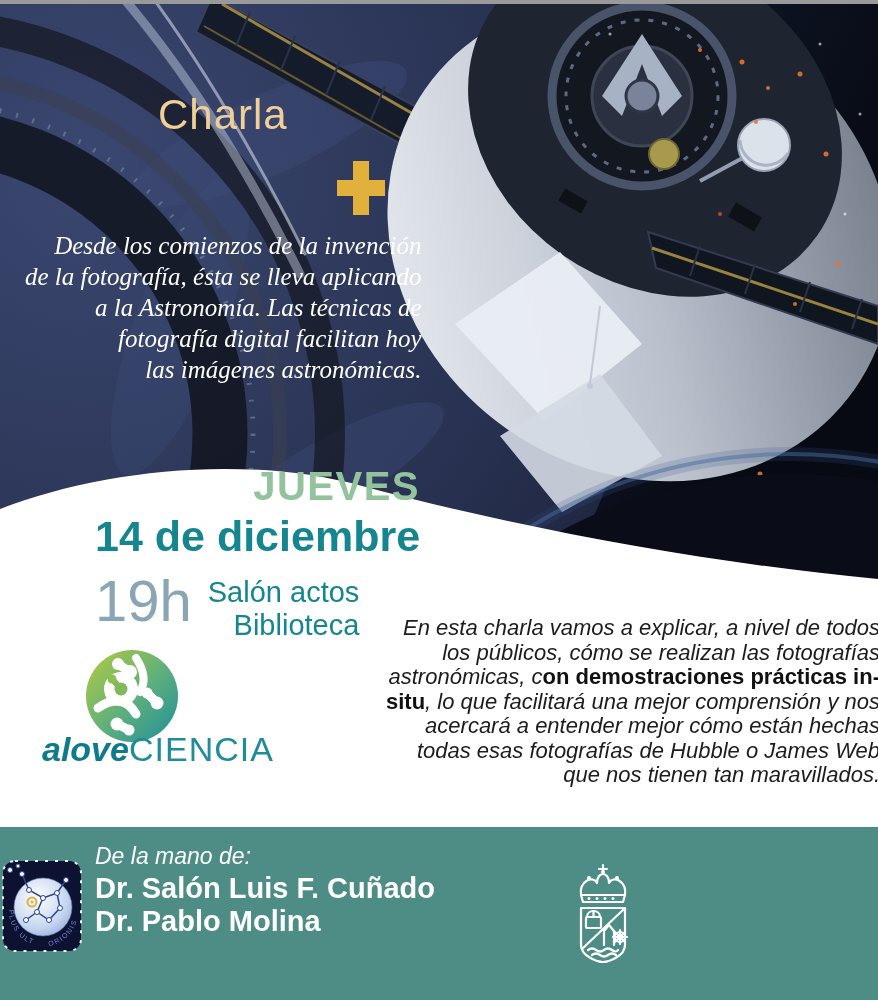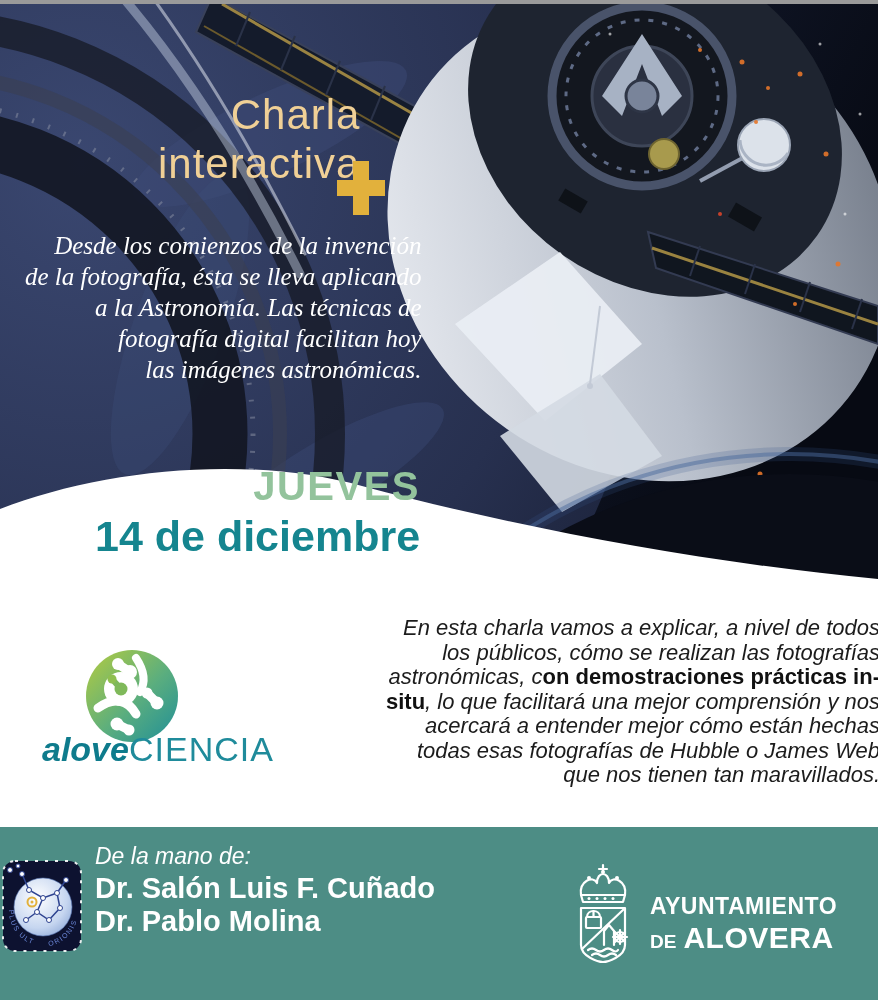--- a/index.html
+++ b/index.html
@@ -154,39 +154,45 @@
 
     <ellipse cx="790" cy="830" rx="440" ry="380" fill="none" stroke="#37548A" stroke-width="14" opacity="0.2"></ellipse>
     <ellipse cx="790" cy="830" rx="440" ry="380" fill="none" stroke="#4A6A9C" stroke-width="4" opacity="0.5"></ellipse>
     <ellipse cx="790" cy="840" rx="430" ry="370" fill="#0A0D17"></ellipse>
 
     <path d="M0,505 C100,466 245,450 362,482 C520,524 700,558 878,575 L878,601 L0,601 Z" fill="#FFFFFF"></path>
   </svg>
 
   <div class="badge">
     <div>Charla</div>
-    <div>interactiva</div>
   </div>
   <div class="plus-icon">
       <div class="v"></div>
       <div class="h"></div>
     </div>
 
   <p class="intro">
     <span>Desde los comienzos de la invención</span><br>
     <span>de la fotografía, ésta se lleva aplicando</span><br>
     <span>a la Astronomía. Las técnicas de</span><br>
     <span>fotografía digital facilitan hoy</span><br>
     <span>las imágenes astronómicas.</span>
   </p>
 
 
   <div class="when">
     <div class="day">JUEVES</div>
     <div class="date">14 de diciembre</div>
+    <div class="time-row">
+      <span class="time">19h</span>
+      <span class="venue">
+        <div>Salón actos</div>
+        <div>Biblioteca</div>
+      </span>
+    </div>
   </div>
 
   <svg class="org-mark" viewBox="0 0 96 96" aria-hidden="true">
     <defs>
       <linearGradient id="alGrad" x1="0" y1="0" x2="1" y2="1">
         <stop offset="0" stop-color="#B5CC3F"></stop>
           <stop offset="0.55" stop-color="#5BAE7E"></stop>
           <stop offset="1" stop-color="#1F8E98"></stop>
       </linearGradient>
     </defs>
@@ -284,22 +290,15 @@
         <circle cx="22" cy="15" r="2"></circle>
           <circle cx="36" cy="9" r="2"></circle>
           <circle cx="50" cy="15" r="2"></circle>
         <circle cx="22" cy="35.5" r="1.5"></circle>
           <circle cx="30" cy="35.5" r="1.5"></circle>
           <circle cx="38" cy="35.5" r="1.5"></circle>
           <circle cx="46" cy="35.5" r="1.5"></circle>
       </g>
     </svg>
 
-    <div class="council">
-      <div class="c1">AYUNTAMIENTO</div>
-      <div class="c2">
-        <span class="de">DE</span>
-        <span class="alv">ALOVERA</span>
-      </div>
-    </div>
   </div>
 
 </div>
 
 </body></html>

